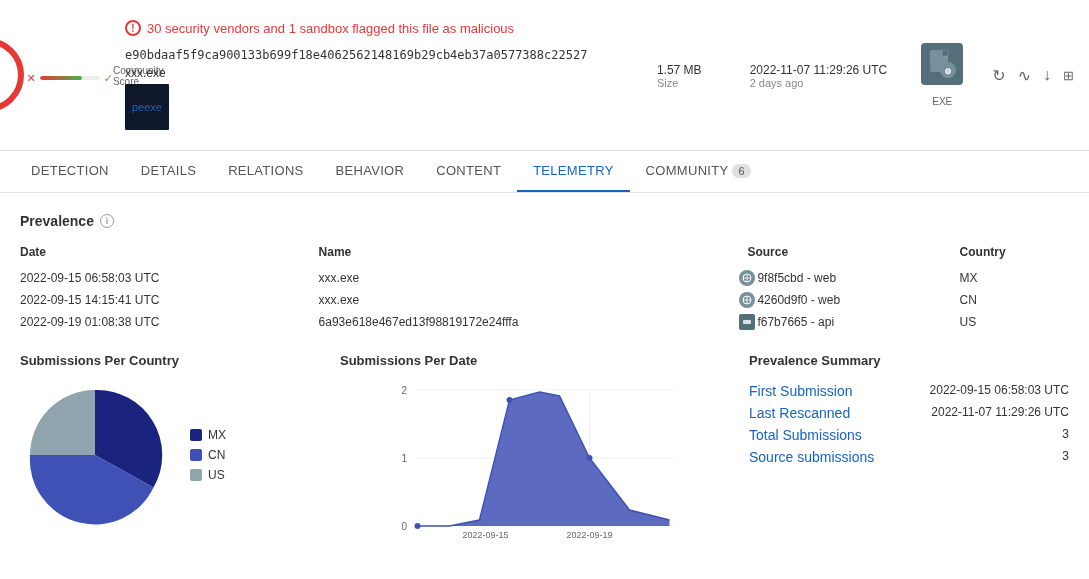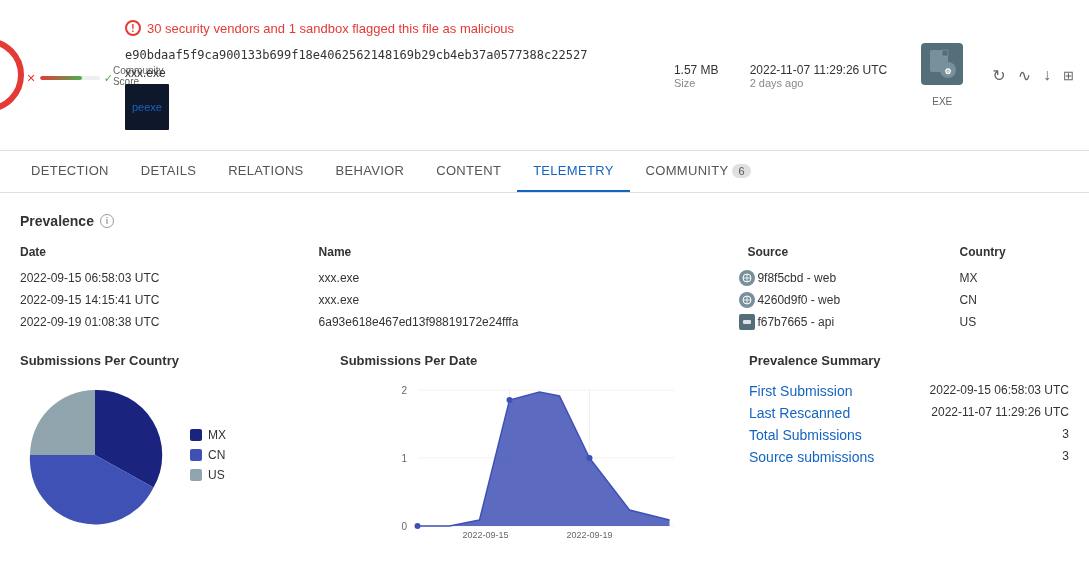--- a/index.html
+++ b/index.html
@@ -112,21 +112,21 @@
       display: inline-block;
       background: #0f172a;
       color: #1565c0;
       border-radius: 1px;
       padding: 17px 7px;
       font-size: 11px;
     }
     .file-meta {
       display: flex;
       align-items: center;
-      gap: 31px;
+      gap: 48px;
       padding: 0 20px;
       flex-shrink: 0;
     }
     .meta-item label {
       font-size: 11px;
       color: #888;
       display: block;
     }
     .meta-item span {
       font-size: 12px;

